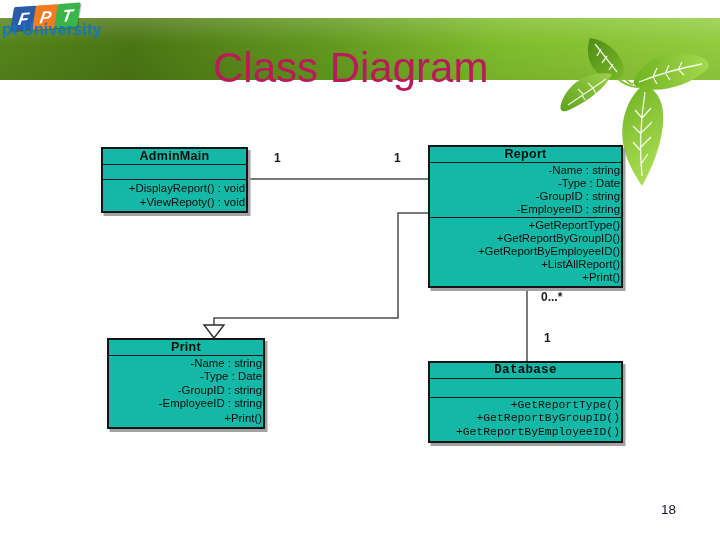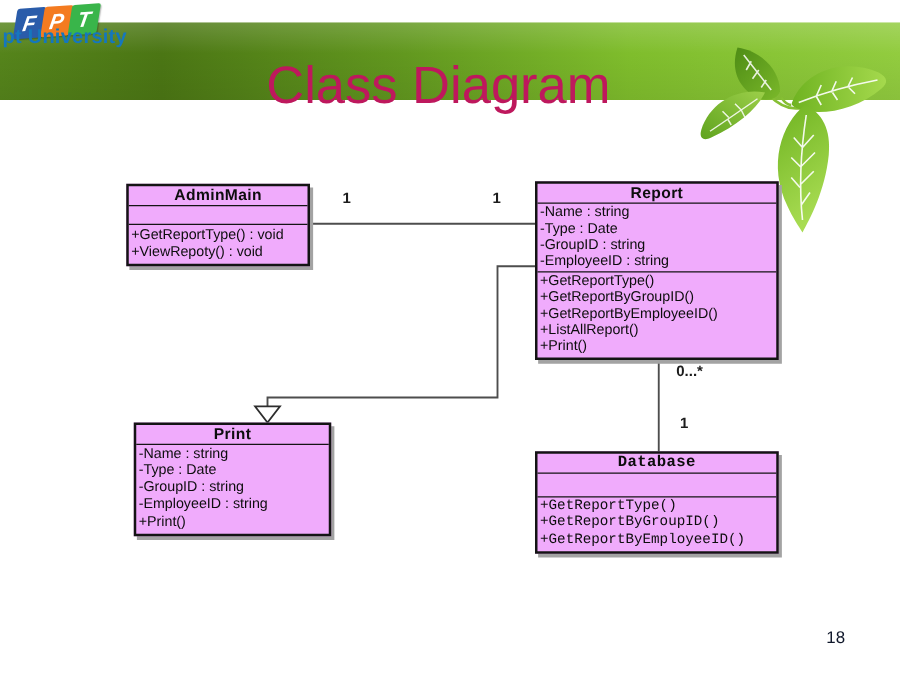--- a/index.html
+++ b/index.html
@@ -46,29 +46,29 @@
   .leaves { position:absolute; left:545px; top:26px; z-index:2; }
 
   
   .connectors { position:absolute; left:0; top:0; z-index:5; }
   .connectors line, .connectors polyline { stroke:#4d4d4d; stroke-width:1.5; fill:none; }
   .connectors polygon { fill:#ffffff; stroke:#2d2d2d; stroke-width:1.4; }
 
   
   .uml-box {
     position:absolute; z-index:6; box-sizing:border-box;
-    background:#f0abfc; border:2px solid #141414;
+    background:#14b8a6; border:2px solid #141414;
     box-shadow:2.5px 3px 0 #a3a3a3;
     color:#0d0d0d;
   }
   .uml-header {
     height:15px; line-height:15px; text-align:center;
     font-weight:bold; font-size:12.5px; letter-spacing:0.3px;
   }
-  .uml-sec { border-top:1.5px solid #141414; padding:1px 1px 1px 2px; font-size:11.4px; }
+  .uml-sec { border-top:1.5px solid #141414; padding:1px 1px 1px 2px; font-size:11.4px;text-align:right; }
   .member-line { white-space:nowrap; overflow:hidden; }
 
   #box-adminmain { left:101px; top:147px; width:147px; }
   #box-adminmain .uml-attrs   { height:12px; }
   #box-adminmain .uml-methods { line-height:14px; padding-bottom:2px; }
 
   #box-report { left:428px; top:145px; width:195px; }
   #box-report .uml-attrs   { line-height:13px; }
   #box-report .uml-methods { line-height:13px; padding-bottom:2px; }
 
@@ -155,21 +155,21 @@
     <line x1="246" y1="179" x2="430" y2="179"></line>
     <polyline points="430,213 398,213 398,318 214,318 214,325"></polyline>
     <polygon points="204,325 224,325 214,338"></polygon>
     <line x1="527" y1="281" x2="527" y2="363"></line>
   </svg>
 
   <div class="uml-box" id="box-adminmain">
     <div class="uml-header">AdminMain</div>
     <div class="uml-sec uml-attrs"></div>
     <div class="uml-sec uml-methods">
-        <div class="member-line">+GetReportType() : void</div>
+        <div class="member-line">+DisplayReport() : void</div>
         <div class="member-line">+ViewRepoty() : void</div>
       </div>
   </div>
 
   <div class="uml-box" id="box-report">
     <div class="uml-header">Report</div>
     <div class="uml-sec uml-attrs">
         <div class="member-line">-Name : string</div>
         <div class="member-line">-Type : Date</div>
         <div class="member-line">-GroupID : string</div>

